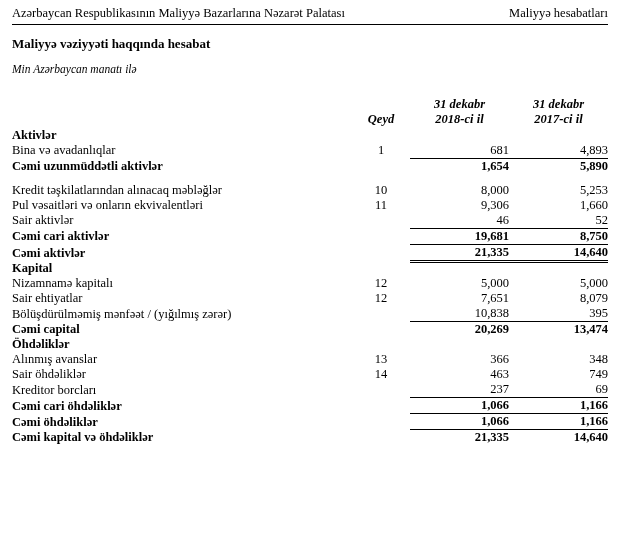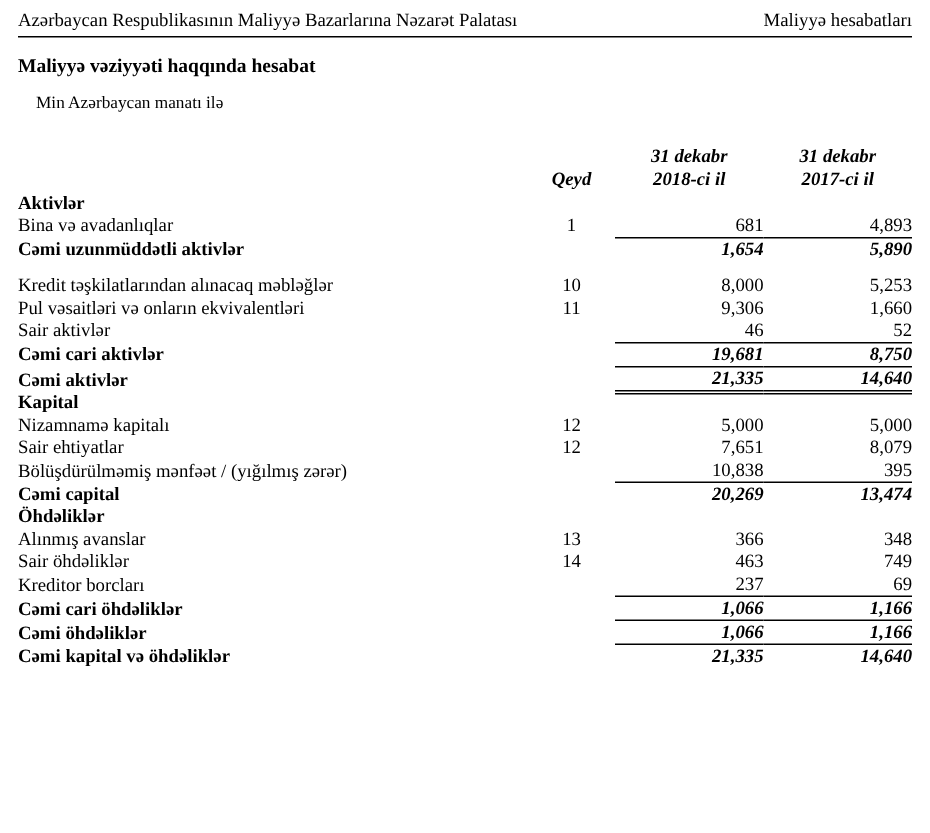--- a/index.html
+++ b/index.html
@@ -32,22 +32,22 @@
   .header-left { white-space: nowrap; }
   .header-right { white-space: nowrap; }
 
   .doc-title {
     font-size: 13px;
     font-weight: bold;
     margin-top: 11px;
   }
   .doc-sub {
     font-size: 11.5px;
+    font-style: italic;
     margin-top: 11px;
-    margin-left: 12px;
   }
 
   table.fin {
     width: 100%;
     border-collapse: collapse;
     font-size: 12.5px;
     margin-top: 22px;
     table-layout: fixed;
   }
   table.fin col.c-label { width: 340px; }
@@ -80,21 +80,21 @@
   }
   .num {
     text-align: right;
     padding: 1.2px 10px 1.2px 0;
     white-space: nowrap;
   }
   .bold .lbl, .bold .num, .bold .note { font-weight: bold; }
   .sect .lbl { font-weight: bold; }
 
   
-  tr.rule-top td.num { border-top: 1px solid #000; font-style: italic; }
+  tr.rule-top td.num { border-top: 1px solid #000; }
   tr.dbl td.num {
     border-bottom: 3px double #000;
   }
   .spacer td { height: 9px; }
 </style>
 </head>
 <body>
 
 <div class="page">
 

